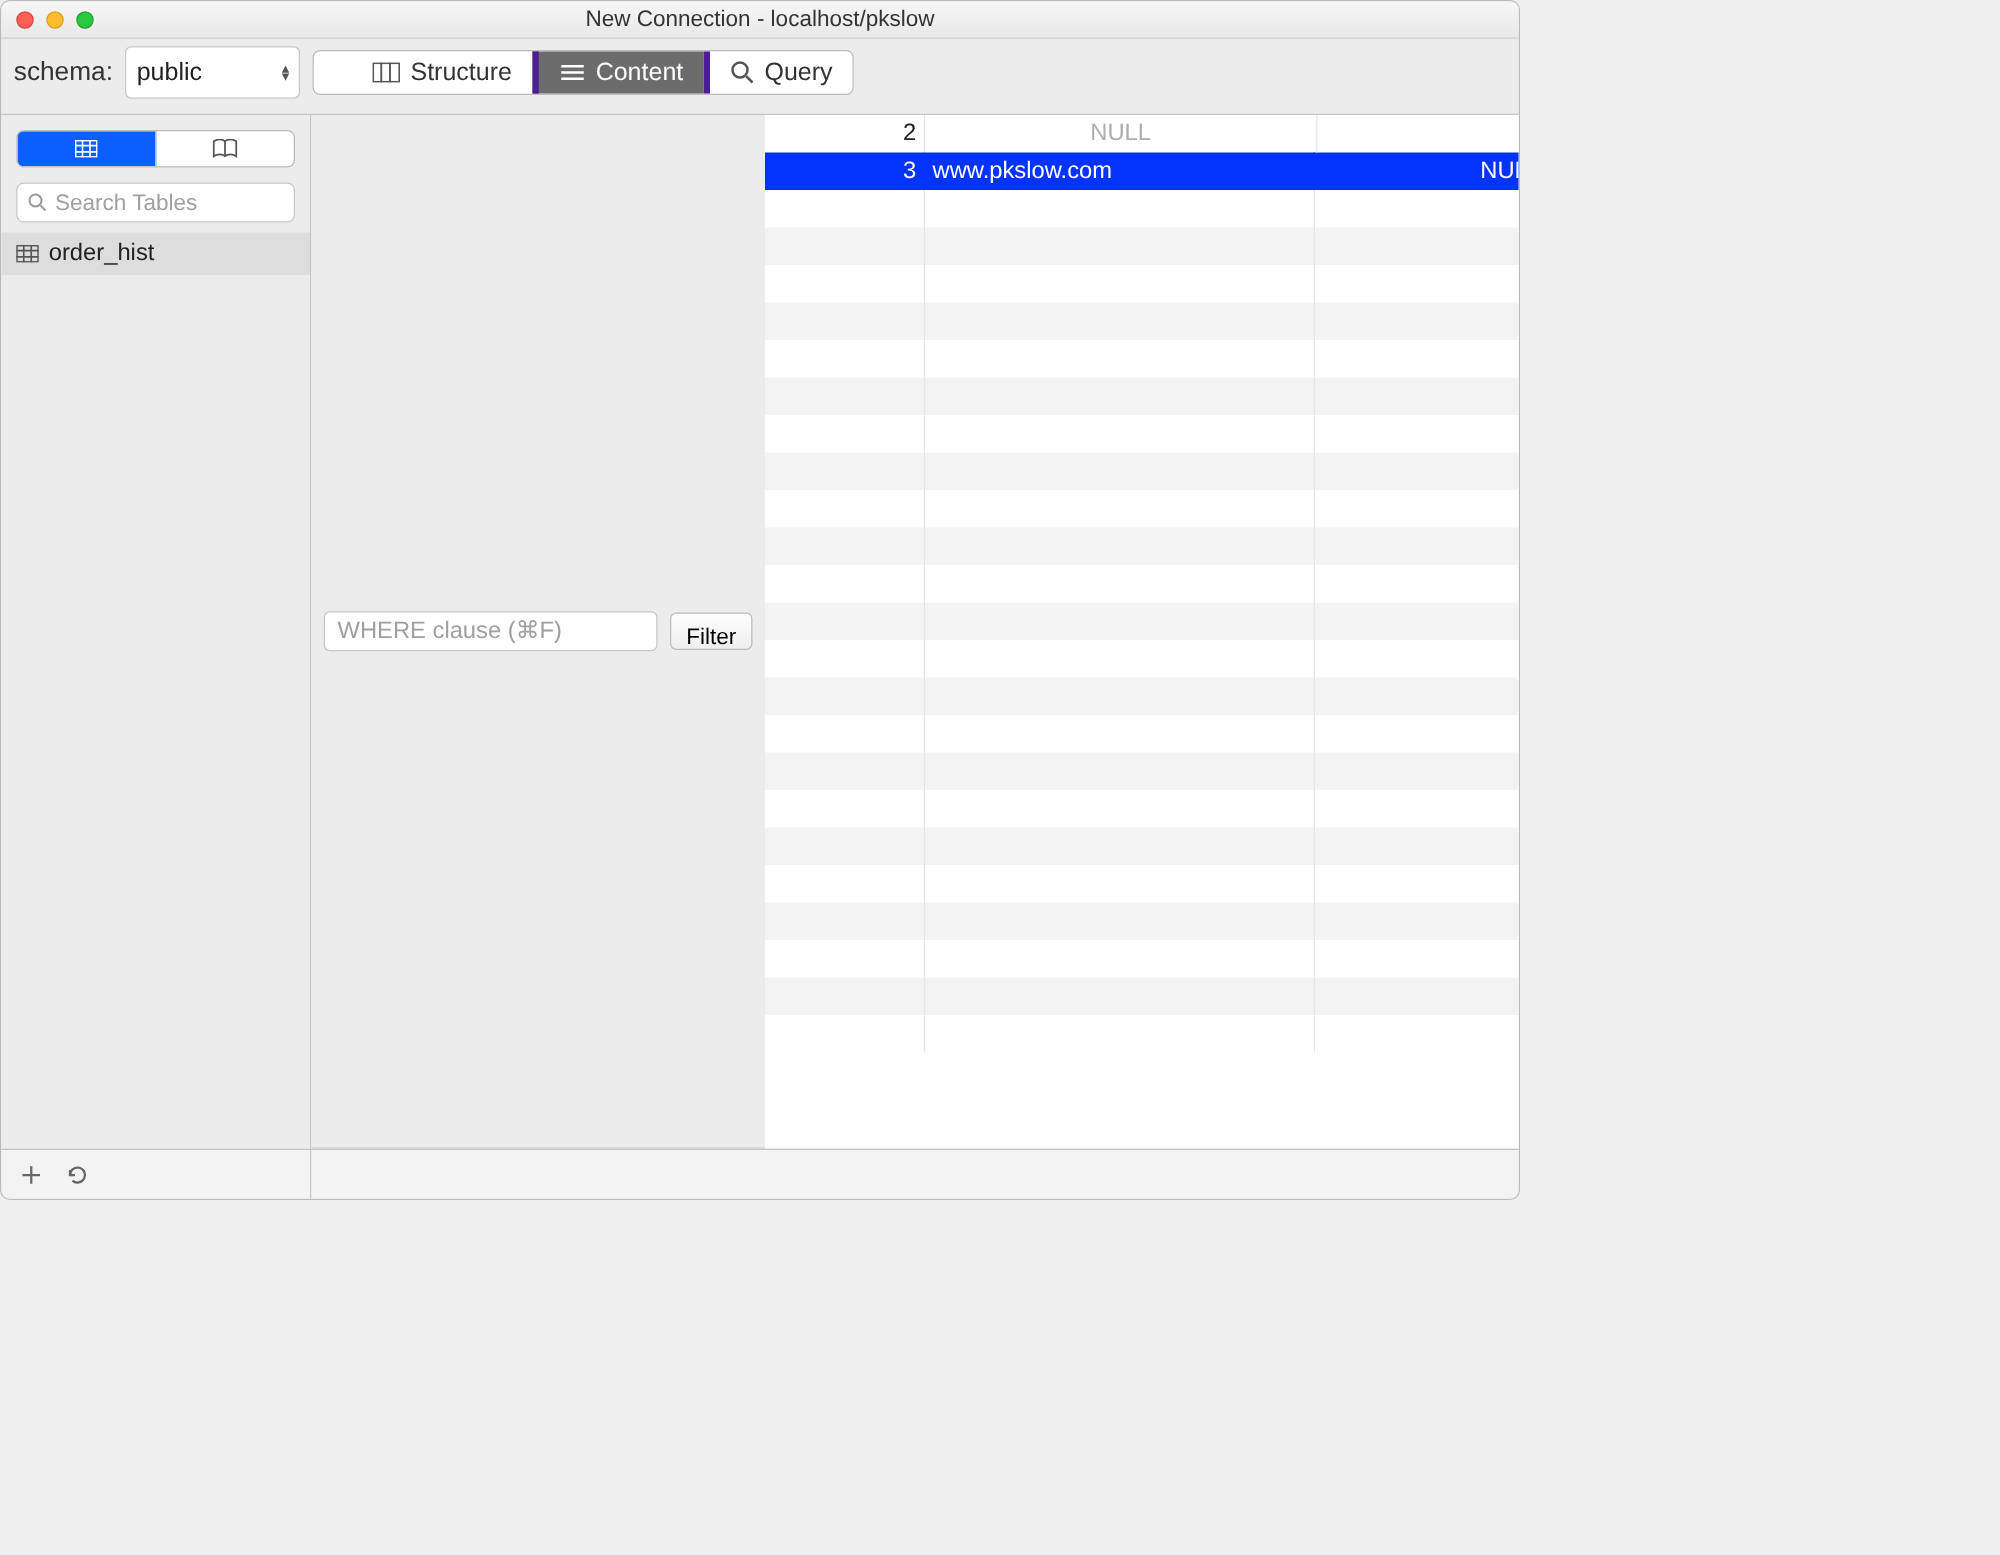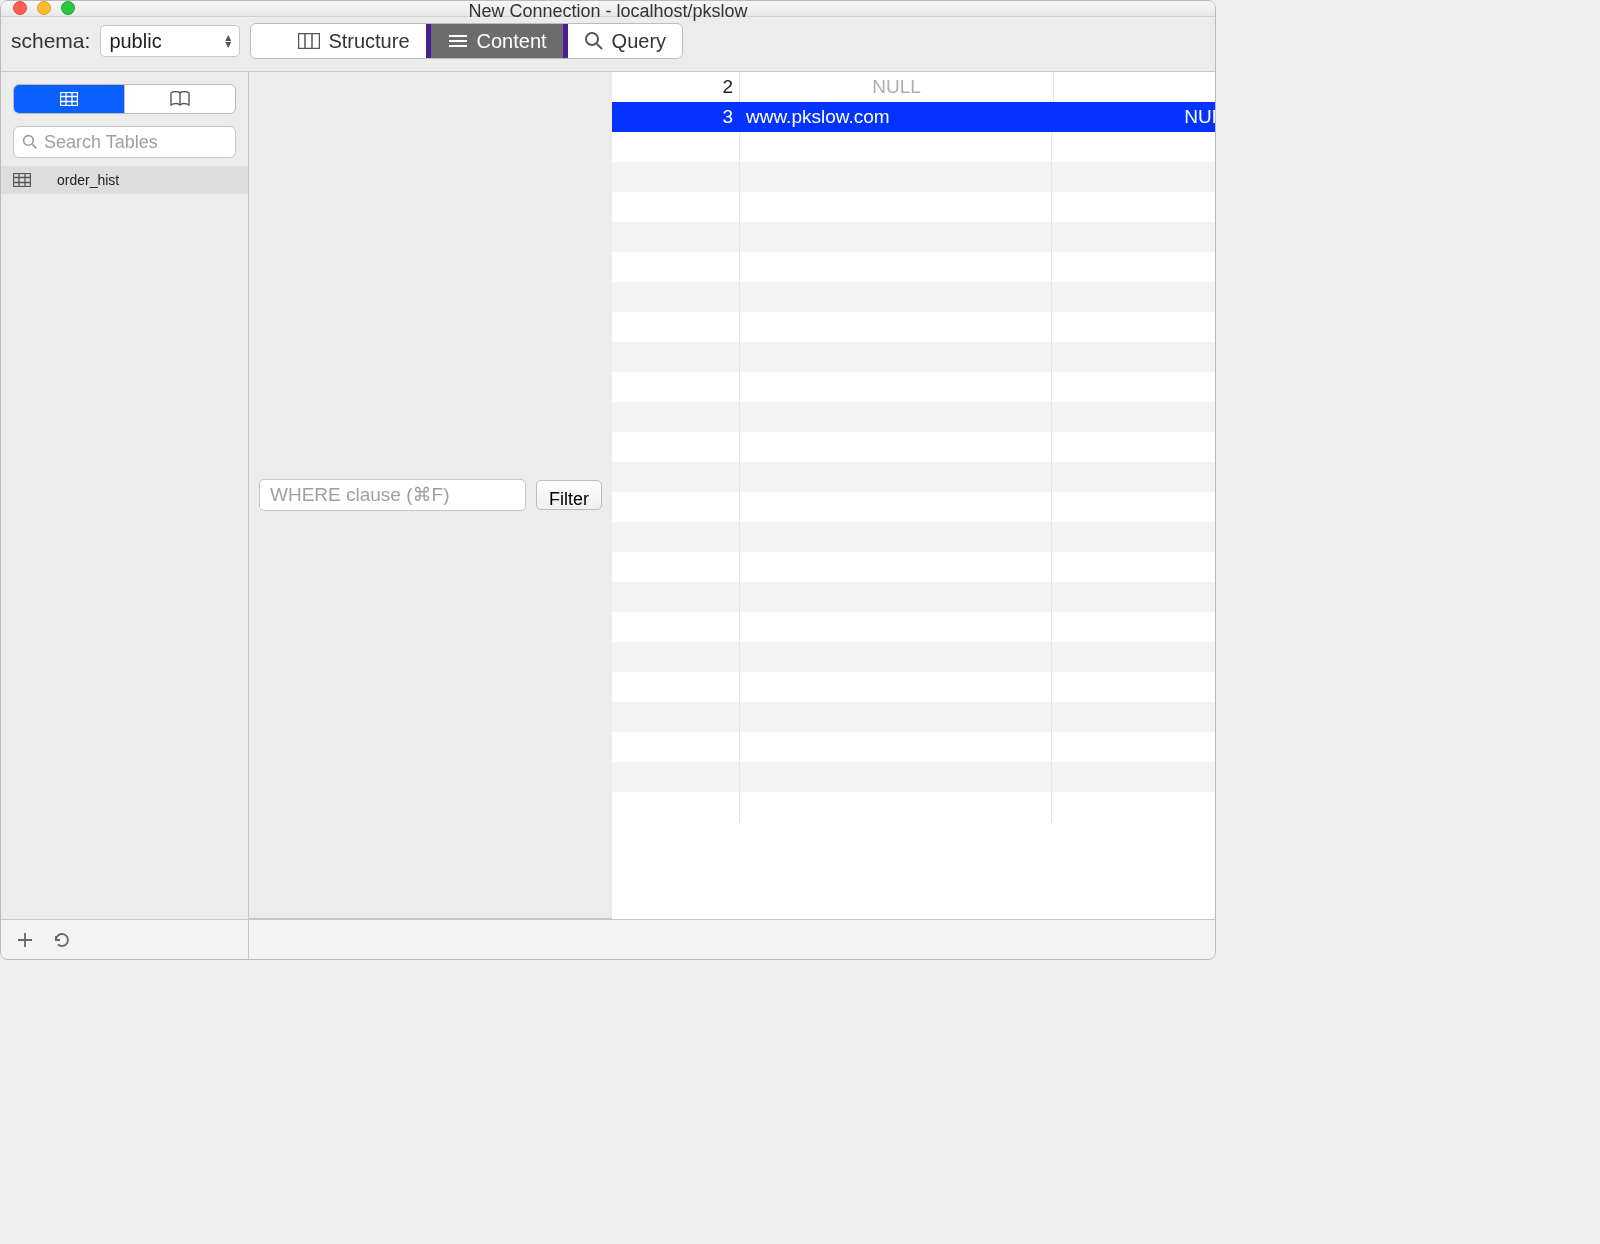--- a/index.html
+++ b/index.html
@@ -12,24 +12,24 @@
     border: 1px solid #bababa;
     border-radius: 8px;
     overflow: hidden;
     display: flex;
     flex-direction: column;
     color: #222;
   }
 
   
   .titlebar {
-    height: 16px;
+    height: 30px;
     background: linear-gradient(#f7f7f7,#e8e8e8);
     display: flex;
-    align-items: flex-start;
+    align-items: center;
     border-bottom: 1px solid #d0d0d0;
     position: relative;
   }
   .traffic-lights { display: flex; gap: 10px; padding-left: 12px; }
   .tl { width: 14px; height: 14px; border-radius: 50%; }
   .tl-close    { background:#ff5f57; border:1px solid #e24340; }
   .tl-min      { background:#febc2e; border:1px solid #d8a020; }
   .tl-zoom     { background:#28c840; border:1px solid #1ea12f; }
   .title {
     position: absolute;
@@ -42,21 +42,21 @@
     display: flex;
     align-items: center;
     padding: 6px 10px 12px 10px;
     border-bottom: 1px solid #c6c6c6;
     background: #ececec;
     gap: 10px;
   }
   .schema-label { font-size: 21px; color:#333; }
   .schema-select {
     display:flex; align-items:center; justify-content:space-between;
-    width:140px; height:32px;
+    width:140px; height:42px;
     padding:0 8px;
     background:#fff;
     border:1px solid #c7c7c7;
     border-radius:5px;
     font-size:20px;
     color:#222;
   }
   .spinner-arrows {
     font-size:12px; line-height:7px; color:#555;
     display:flex; flex-direction:column;
@@ -121,24 +121,24 @@
     font-size:18px;
   }
   .search-tables input {
     border:none; outline:none; flex:1; font-size:18px;
     background:transparent; color:#333;
   }
   .search-tables input::placeholder { color:#a0a0a0; }
 
   .table-list { flex:1; }
   .table-item {
-    display:flex; align-items:center; gap:26px;
+    display:flex; align-items:center; gap:8px;
     padding:6px 12px;
     background:#dddddd;
-    font-size:14px; color:#222;
+    font-size:19px; color:#222;
     cursor:pointer;
   }
 
   
   .content {
     flex:1; display:flex; 
     background:#ececec;
   }
   .where-row {
     display:flex; align-items:center; gap:10px;

